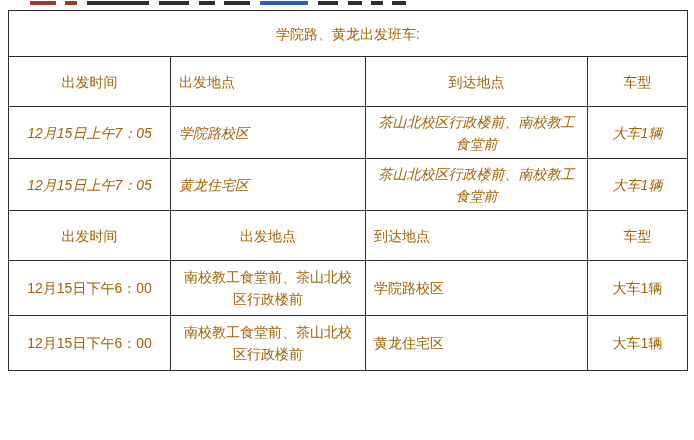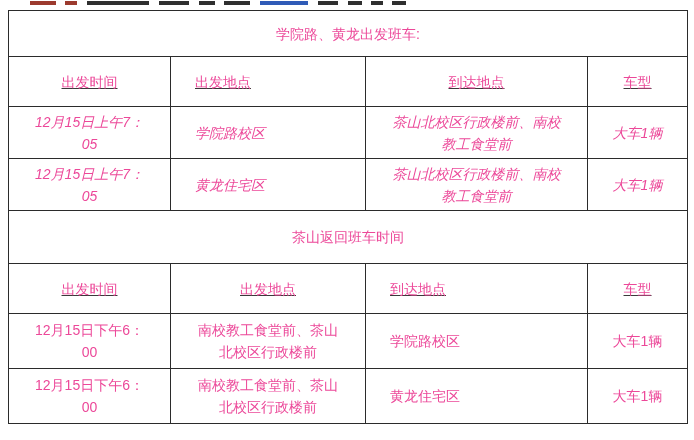--- a/index.html
+++ b/index.html
@@ -25,28 +25,28 @@
   table.schedule{
     position:absolute;left:8px;top:10px;
     border-collapse:collapse;
     table-layout:fixed;
     width:679px;
   }
   table.schedule td,table.schedule th{
     border:1px solid #2b2b2b;
     font-size:14px;
     font-weight:normal;
-    color:#ec4899;
-    padding:2px 24px;
+    color:#a16207;
+    padding:2px 8px;
     line-height:22px;
     background:#ffffff;
     vertical-align:middle;
   }
   col.c1{width:162px;} col.c2{width:195px;} col.c3{width:222px;} col.c4{width:100px;}
-  .h-title{height:46px;} .h-head{height:50px;text-decoration:underline;} .h-row{height:52px;font-style:italic;}
+  .h-title{height:46px;} .h-head{height:50px;} .h-row{height:52px;font-style:italic;}
   .h-sec{height:53px;} .h-row2{height:55px;}
   .ta-c{text-align:center;}
   .ta-l1{text-align:left;padding-left:32px;}
   .ta-l2{text-align:left;padding-left:26px;}
 </style>
 </head>
 <body>
 
 <div class="page">
 
@@ -101,23 +101,20 @@
       <td class="ta-c">大车1辆</td>
     </tr>
 
     <tr class="h-row">
       <td class="ta-c">12月15日上午7：05</td>
       <td class="ta-l1">黄龙住宅区</td>
       <td class="ta-c">茶山北校区行政楼前、南校教工食堂前</td>
       <td class="ta-c">大车1辆</td>
     </tr>
 
-    <tr class="h-sec">
-      <td colspan="4" class="ta-c">茶山返回班车时间</td>
-    </tr>
 
     <tr class="h-head">
       <th class="ta-c">出发时间</th>
       <th class="ta-c">出发地点</th>
       <th class="ta-l2">到达地点</th>
       <th class="ta-c">车型</th>
     </tr>
 
     <tr class="h-row2">
       <td class="ta-c">12月15日下午6：00</td>

